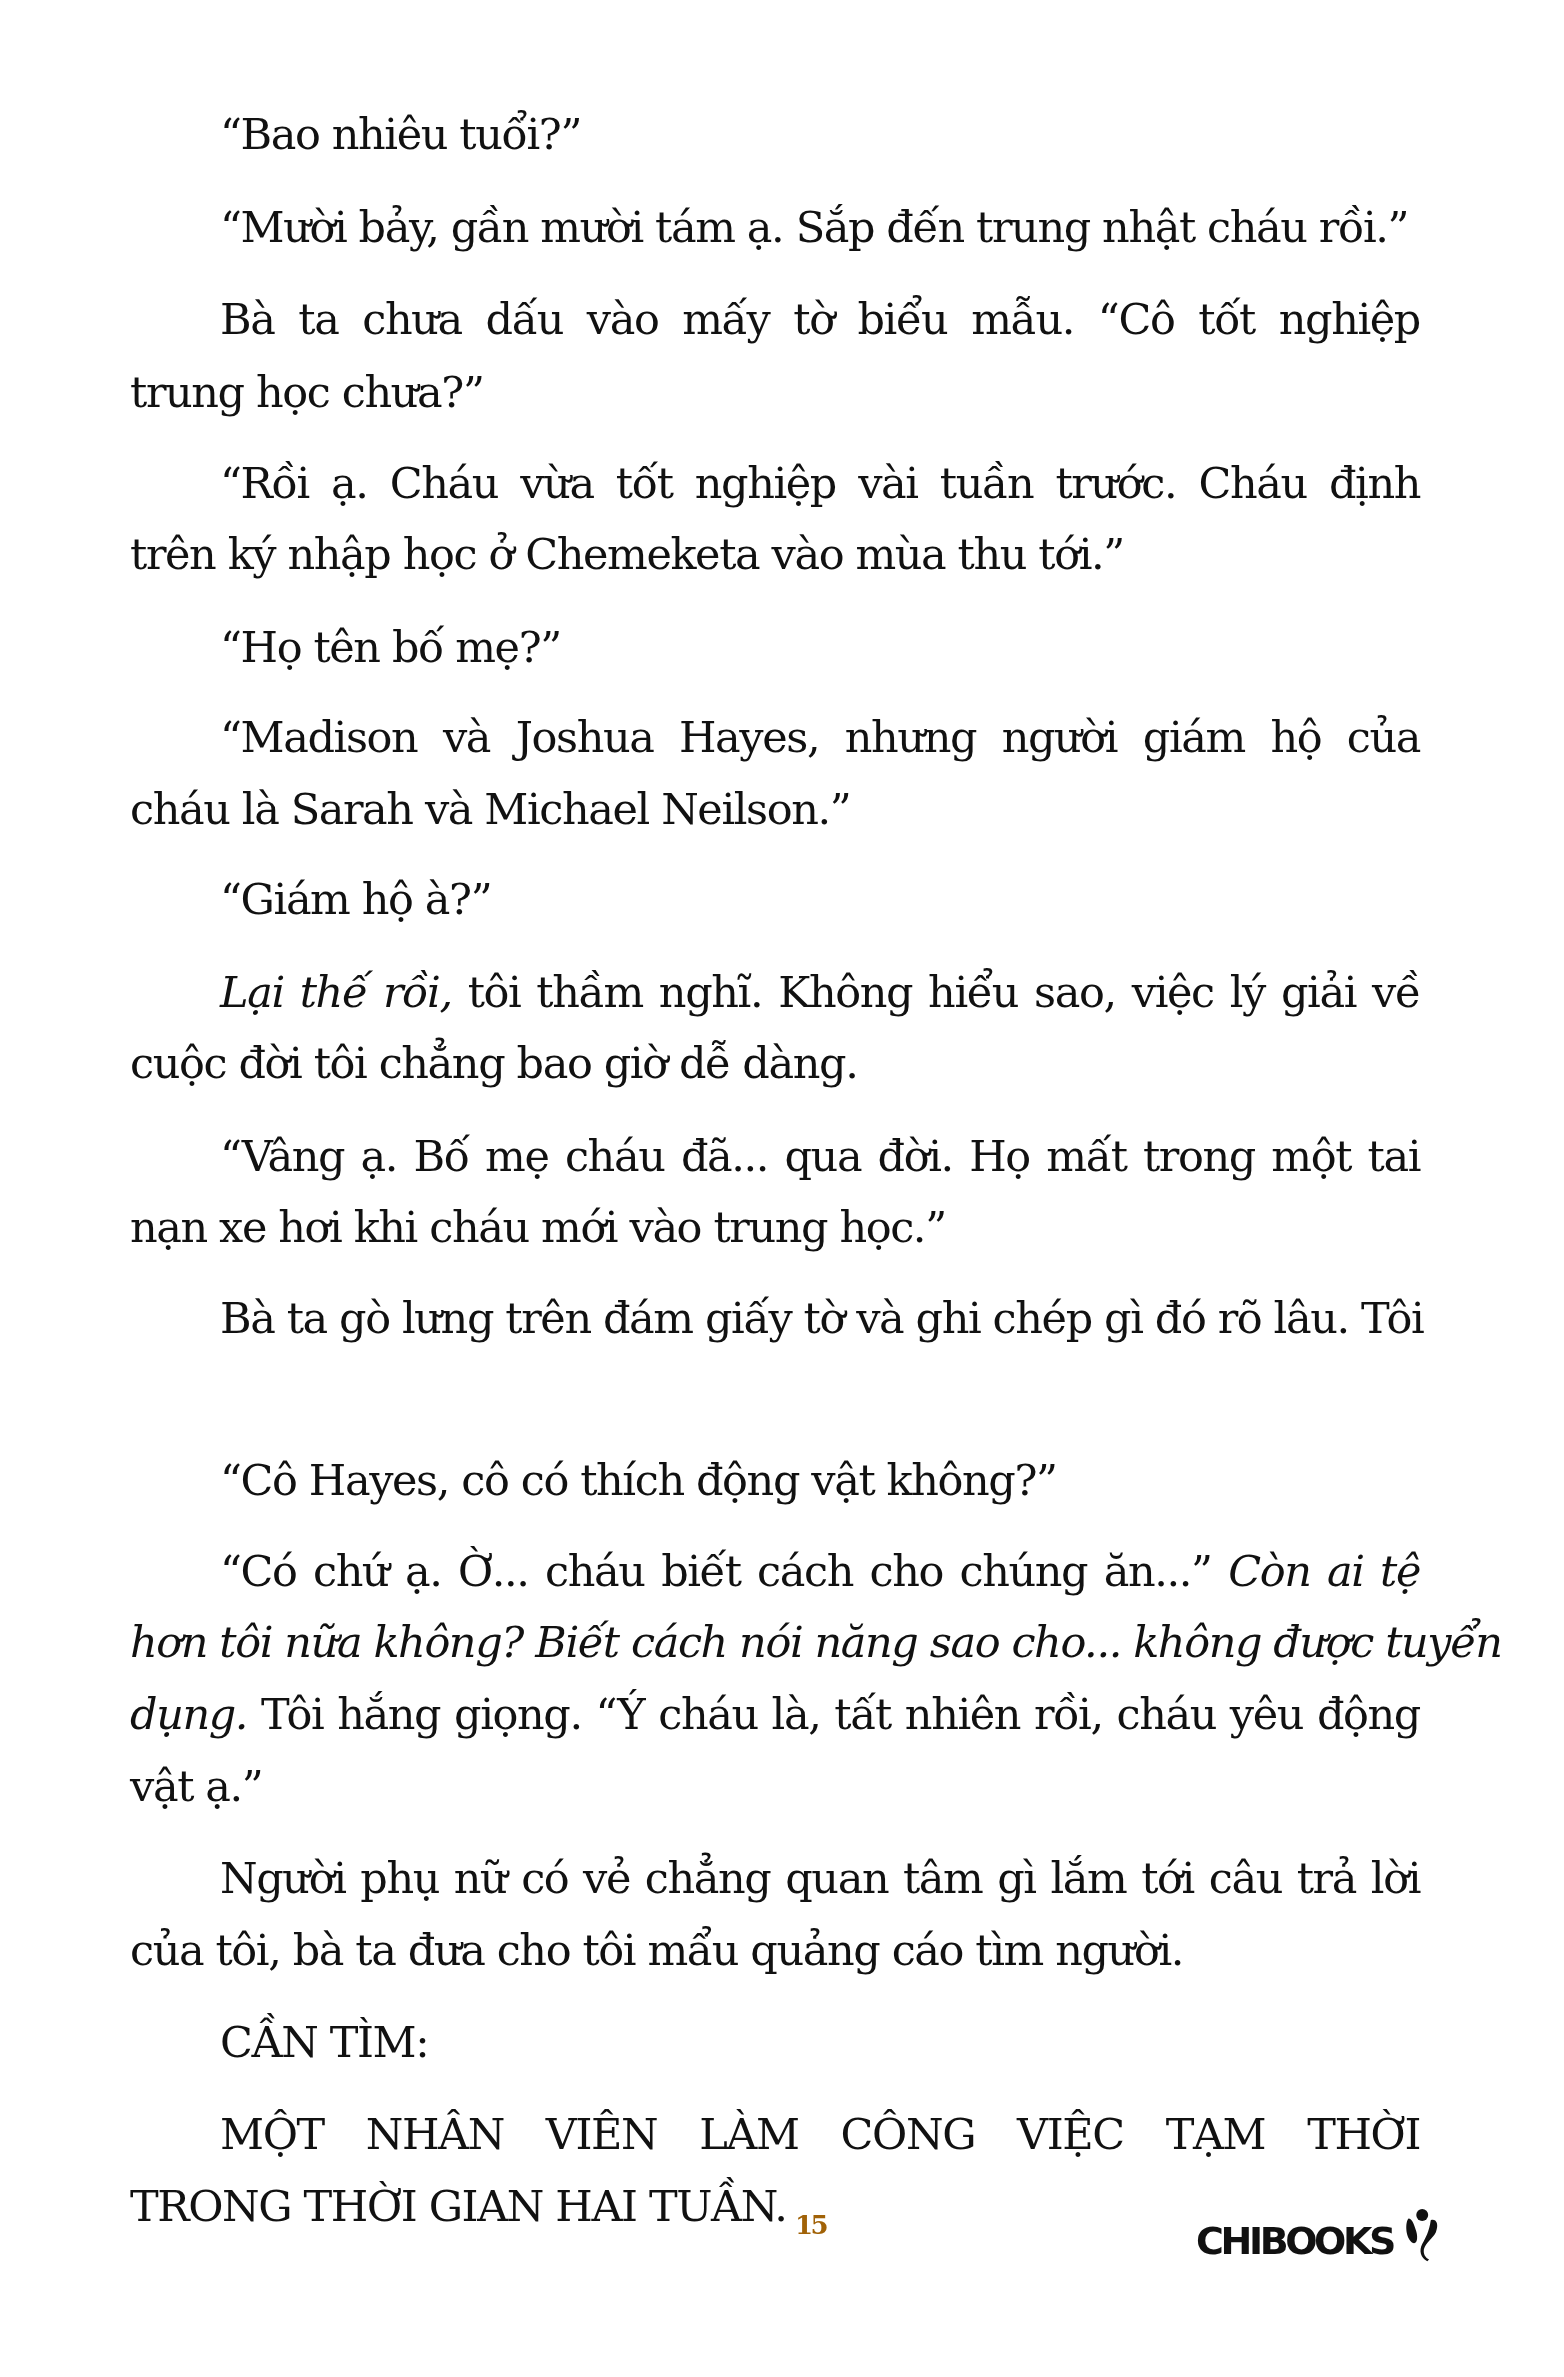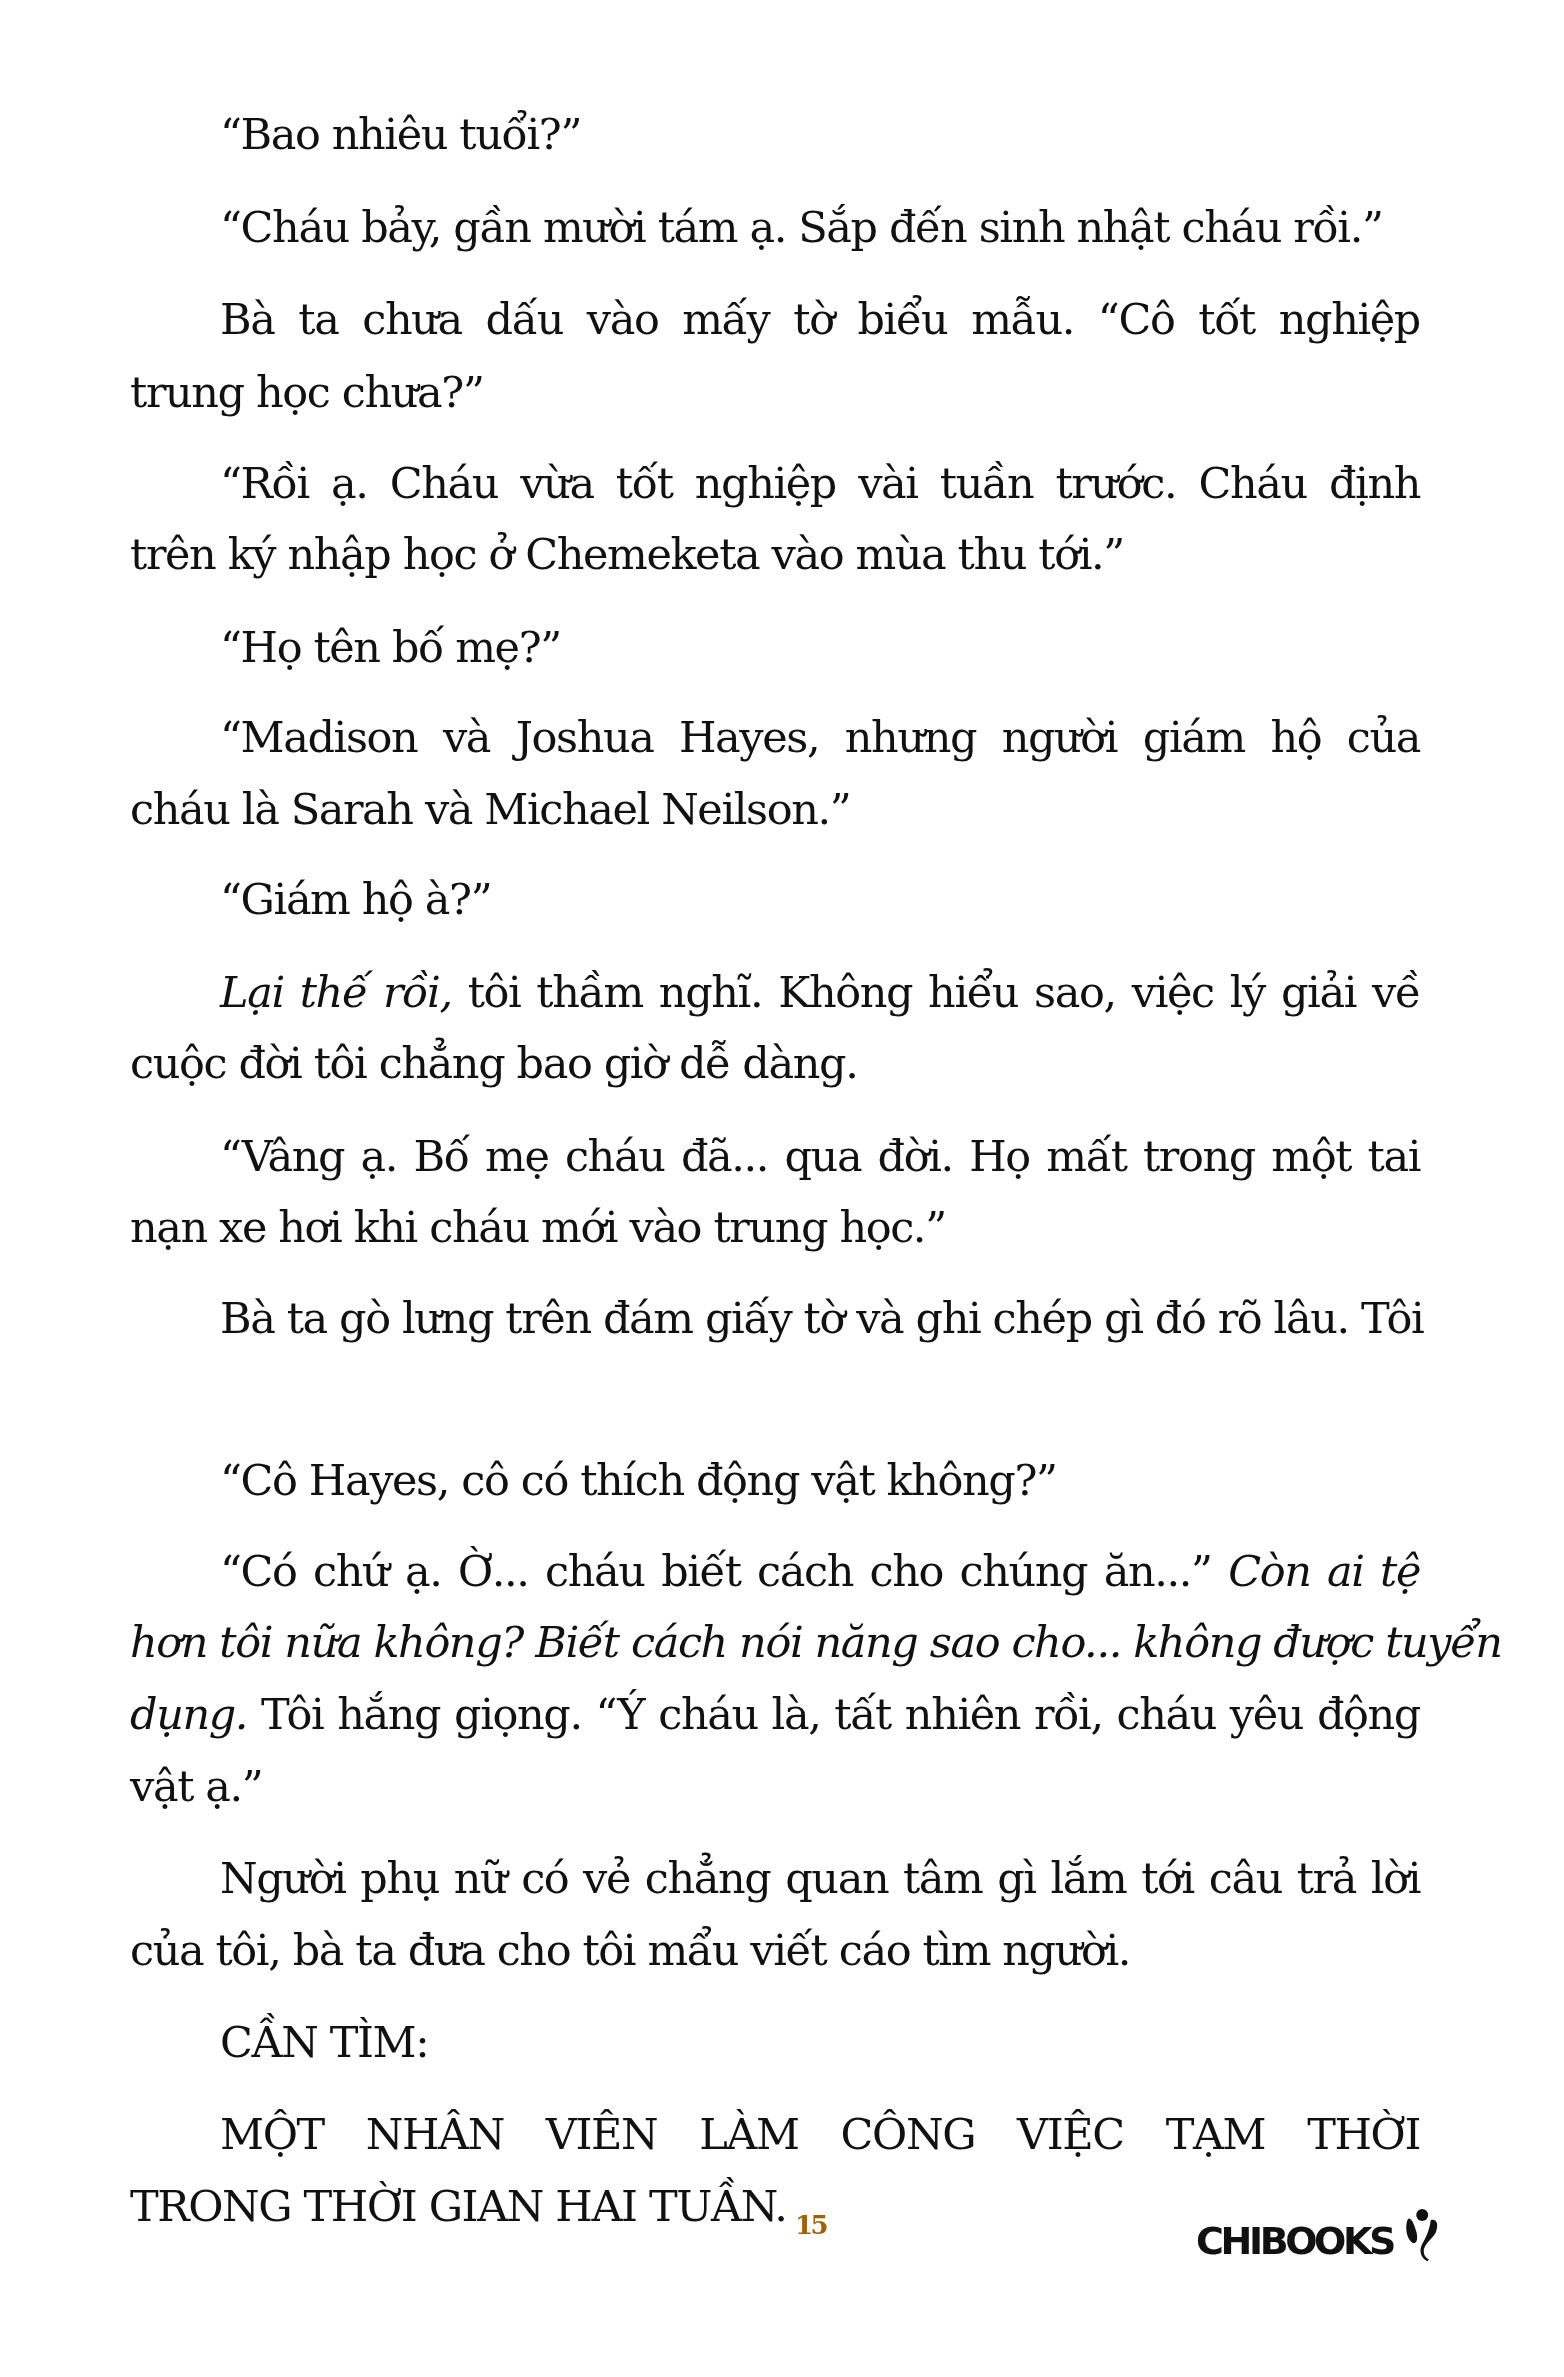--- a/index.html
+++ b/index.html
@@ -37,21 +37,21 @@
   }
   .logo svg { width: 41px; height: 60px; margin-left: -3.4px; }
 </style>
 </head>
 <body>
 
 <div class="page">
 
   <div class="line ind" style="top:109px">“Bao nhiêu tuổi?”</div>
 
-  <div class="line ind" style="top:202px">“Cháu bảy, gần mười tám ạ. Sắp đến sinh nhật cháu rồi.”</div>
+  <div class="line ind" style="top:202px">“Mười bảy, gần mười tám ạ. Sắp đến trung nhật cháu rồi.”</div>
 
   <div class="line ind just" style="top:294px">Bà ta chưa dấu vào mấy tờ biểu mẫu. “Cô tốt nghiệp</div>
   <div class="line ind just" style="top:458px">“Rồi ạ. Cháu vừa tốt nghiệp vài tuần trước. Cháu định</div>
 
   <div class="line flush" style="top:367px">trung học chưa?”</div>
   <div class="line flush" style="top:529px">trên ký nhập học ở Chemeketa vào mùa thu tới.”</div>
 
   <div class="line ind" style="top:622px">“Họ tên bố mẹ?”</div>
 
   <div class="line ind just" style="top:712px">“Madison và Joshua Hayes, nhưng người giám hộ của</div>
@@ -68,21 +68,21 @@
   <div class="line ind just" style="top:1293px">Bà ta gò lưng trên đám giấy tờ và ghi chép gì đó rõ lâu. Tôi</div>
 
   <div class="line ind" style="top:1455px">“Cô Hayes, cô có thích động vật không?”</div>
 
   <div class="line ind just" style="top:1546px"><span>“Có chứ ạ. Ờ... cháu biết cách cho chúng ăn...” </span><em>Còn ai tệ</em></div>
   <div class="line flush just" style="top:1617px"><em>hơn tôi nữa không? Biết cách nói năng sao cho... không được tuyển</em></div>
   <div class="line flush just" style="top:1689px"><em>dụng.</em><span> Tôi hắng giọng. “Ý cháu là, tất nhiên rồi, cháu yêu động</span></div>
   <div class="line flush" style="top:1761px">vật ạ.”</div>
 
   <div class="line ind just" style="top:1853px">Người phụ nữ có vẻ chẳng quan tâm gì lắm tới câu trả lời</div>
-  <div class="line flush" style="top:1925px">của tôi, bà ta đưa cho tôi mẩu viết cáo tìm người.</div>
+  <div class="line flush" style="top:1925px">của tôi, bà ta đưa cho tôi mẩu quảng cáo tìm người.</div>
 
   <div class="line ind" style="top:2017px">CẦN TÌM:</div>
 
   <div class="line ind just" style="top:2109px">MỘT NHÂN VIÊN LÀM CÔNG VIỆC TẠM THỜI</div>
 
   <div class="line flush" style="top:2181px">TRONG THỜI GIAN HAI TUẦN.</div>
 
   <div class="page-num">15</div>
 
   <div class="logo">

